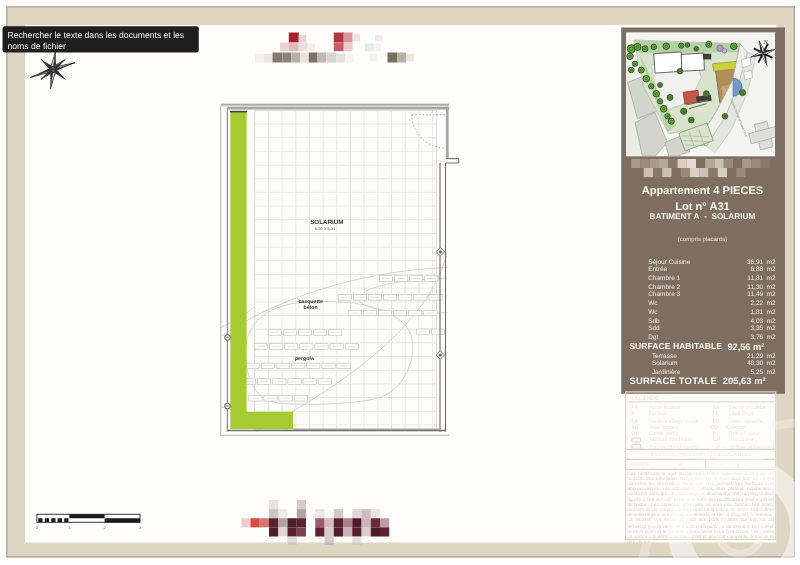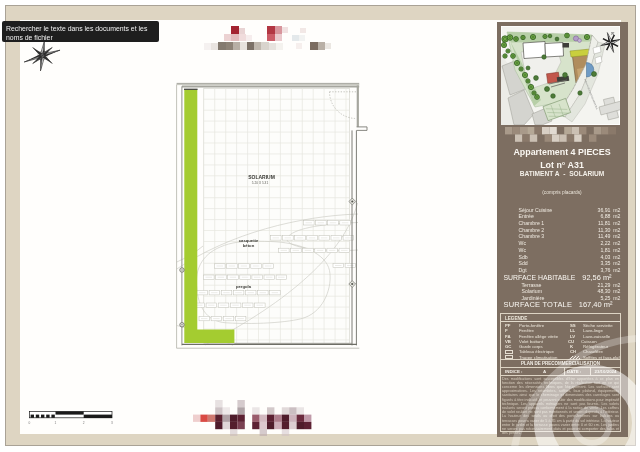--- a/index.html
+++ b/index.html
@@ -341,21 +341,21 @@
 <rect x="81.4" y="21.9" width="7.4" height="7.3" fill="#c29aa8" opacity="0.8"></rect>
 <rect x="88.8" y="21.9" width="7.4" height="7.3" fill="#541e2d"></rect>
 <rect x="96.2" y="21.9" width="7.4" height="7.3" fill="#cfb8bf" opacity="0.7"></rect>
 <rect x="103.6" y="21.9" width="7.4" height="7.3" fill="#4f1c2b"></rect>
 <rect x="111.0" y="21.9" width="7.4" height="7.3" fill="#5c2133"></rect>
 <rect x="37.0" y="29.2" width="7.4" height="7.3" fill="#c5b5ba" opacity="0.5"></rect>
 <rect x="66.6" y="29.2" width="7.4" height="7.3" fill="#baa8ae" opacity="0.6"></rect>
 <rect x="88.8" y="29.2" width="7.4" height="7.3" fill="#cdbec3" opacity="0.5"></rect>
 </svg>
 
-<div class="abs" style="left:496.5px;top:22px;width:131px;height:415px;background:#7d6e61;color:#f5f1ea;">
+<div class="abs" style="left:496.5px;top:22px;width:131px;height:293px;background:#7d6e61;color:#f5f1ea;">
 
 <svg class="abs" style="left:4.5px;top:4px;" width="119" height="99" viewBox="0 0 119 99">
 <rect x="0" y="0" width="119" height="99" fill="#f4f4f0" stroke="#ffffff" stroke-width="1.6"></rect>
 <path d="M0,28 L28,68 L12,99 L0,99 Z" fill="#ececE7"></path>
 
 <g fill="#d4d4cf" stroke="#9a9a93" stroke-width="0.5">
 <path d="M1,40 L16,34 L27,62 L9,69 Z"></path>
 <path d="M7,72 L23,64 L33,88 L23,99 L13,99 Z"></path>
 <path d="M31,88 L45,82 L51,95 L41,99 L34,99 Z"></path>
 </g>
@@ -496,26 +496,26 @@
 <div class="abs" style="left:22px;top:191.22px;width:101px;height:6.8px;font-size:5.2px;color:#f1ece3;"><span>Entrée</span><span style="position:absolute;right:9px;text-align:right;">6,88</span><span style="position:absolute;right:-1px;">m2</span></div>
 <div class="abs" style="left:22px;top:197.94px;width:101px;height:6.8px;font-size:5.2px;color:#f1ece3;"><span>Chambre 1</span><span style="position:absolute;right:9px;text-align:right;">11,81</span><span style="position:absolute;right:-1px;">m2</span></div>
 <div class="abs" style="left:22px;top:204.66px;width:101px;height:6.8px;font-size:5.2px;color:#f1ece3;"><span>Chambre 2</span><span style="position:absolute;right:9px;text-align:right;">11,30</span><span style="position:absolute;right:-1px;">m2</span></div>
 <div class="abs" style="left:22px;top:211.38px;width:101px;height:6.8px;font-size:5.2px;color:#f1ece3;"><span>Chambre 3</span><span style="position:absolute;right:9px;text-align:right;">11,49</span><span style="position:absolute;right:-1px;">m2</span></div>
 <div class="abs" style="left:22px;top:218.10px;width:101px;height:6.8px;font-size:5.2px;color:#f1ece3;"><span>Wc</span><span style="position:absolute;right:9px;text-align:right;">2,22</span><span style="position:absolute;right:-1px;">m2</span></div>
 <div class="abs" style="left:22px;top:224.82px;width:101px;height:6.8px;font-size:5.2px;color:#f1ece3;"><span>Wc</span><span style="position:absolute;right:9px;text-align:right;">1,81</span><span style="position:absolute;right:-1px;">m2</span></div>
 <div class="abs" style="left:22px;top:231.54px;width:101px;height:6.8px;font-size:5.2px;color:#f1ece3;"><span>Sdb</span><span style="position:absolute;right:9px;text-align:right;">4,03</span><span style="position:absolute;right:-1px;">m2</span></div>
 <div class="abs" style="left:22px;top:238.26px;width:101px;height:6.8px;font-size:5.2px;color:#f1ece3;"><span>Sdd</span><span style="position:absolute;right:9px;text-align:right;">3,35</span><span style="position:absolute;right:-1px;">m2</span></div>
 <div class="abs" style="left:22px;top:244.98px;width:101px;height:6.8px;font-size:5.2px;color:#f1ece3;"><span>Dgt</span><span style="position:absolute;right:9px;text-align:right;">3,76</span><span style="position:absolute;right:-1px;">m2</span></div>
 
-<div class="abs" style="left:7px;top:251.5px;width:124px;font-size:6.9px;font-weight:normal;color:#faf7f2;">SURFACE HABITABLE<span style="position:absolute;right:16px;font-size:7.4px;top:-0.5px;">92,56 m²</span></div>
+<div class="abs" style="left:7px;top:251.5px;width:124px;font-size:6.9px;font-weight:bold;color:#faf7f2;">SURFACE HABITABLE<span style="position:absolute;right:16px;font-size:7.4px;top:-0.5px;">92,56 m²</span></div>
 <div class="abs" style="left:25px;top:259.80px;width:98px;height:6.6px;font-size:5.2px;color:#f1ece3;"><span>Terrasse</span><span style="position:absolute;right:9px;text-align:right;">21,29</span><span style="position:absolute;right:-1px;">m2</span></div>
 <div class="abs" style="left:25px;top:266.30px;width:98px;height:6.6px;font-size:5.2px;color:#f1ece3;"><span>Solarium</span><span style="position:absolute;right:9px;text-align:right;">48,30</span><span style="position:absolute;right:-1px;">m2</span></div>
 <div class="abs" style="left:25px;top:272.80px;width:98px;height:6.6px;font-size:5.2px;color:#f1ece3;"><span>Jardinière</span><span style="position:absolute;right:9px;text-align:right;">5,25</span><span style="position:absolute;right:-1px;">m2</span></div>
 
-<div class="abs" style="left:7px;top:277.5px;width:124px;font-size:7.5px;font-weight:normal;color:#faf7f2;letter-spacing:0.2px;">SURFACE TOTALE<span style="position:absolute;right:15px;letter-spacing:0;">167,40 m²</span></div>
+<div class="abs" style="left:7px;top:277.5px;width:124px;font-size:7.5px;font-weight:bold;color:#faf7f2;letter-spacing:0.2px;">SURFACE TOTALE<span style="position:absolute;right:15px;letter-spacing:0;">205,63 m²</span></div>
 
 <div class="abs" style="left:3.5px;top:291px;width:119px;height:45.3px;border:0.7px solid #ddd4c4;font-size:4.3px;color:#ece6da;overflow:hidden;">
 <div style="position:absolute;left:4px;top:1.5px;font-weight:bold;font-size:4.6px;">LEGENDE</div>
 <div style="position:absolute;left:0;top:7.2px;width:119px;border-top:0.6px solid #e2dbcd;"></div>
 <div style="position:absolute;left:4px;top:9.2px;width:8px;font-weight:bold;">PF</div>
 <div style="position:absolute;left:18px;top:9.2px;">Porte-fenêtre</div>
 <div style="position:absolute;left:69px;top:9.2px;width:12px;font-weight:bold;">SS</div>
 <div style="position:absolute;left:82px;top:9.2px;white-space:nowrap;">Sèche serviette</div>
 <div style="position:absolute;left:4px;top:14.45px;width:8px;font-weight:bold;">F</div>
 <div style="position:absolute;left:18px;top:14.45px;">Fenêtre</div>

